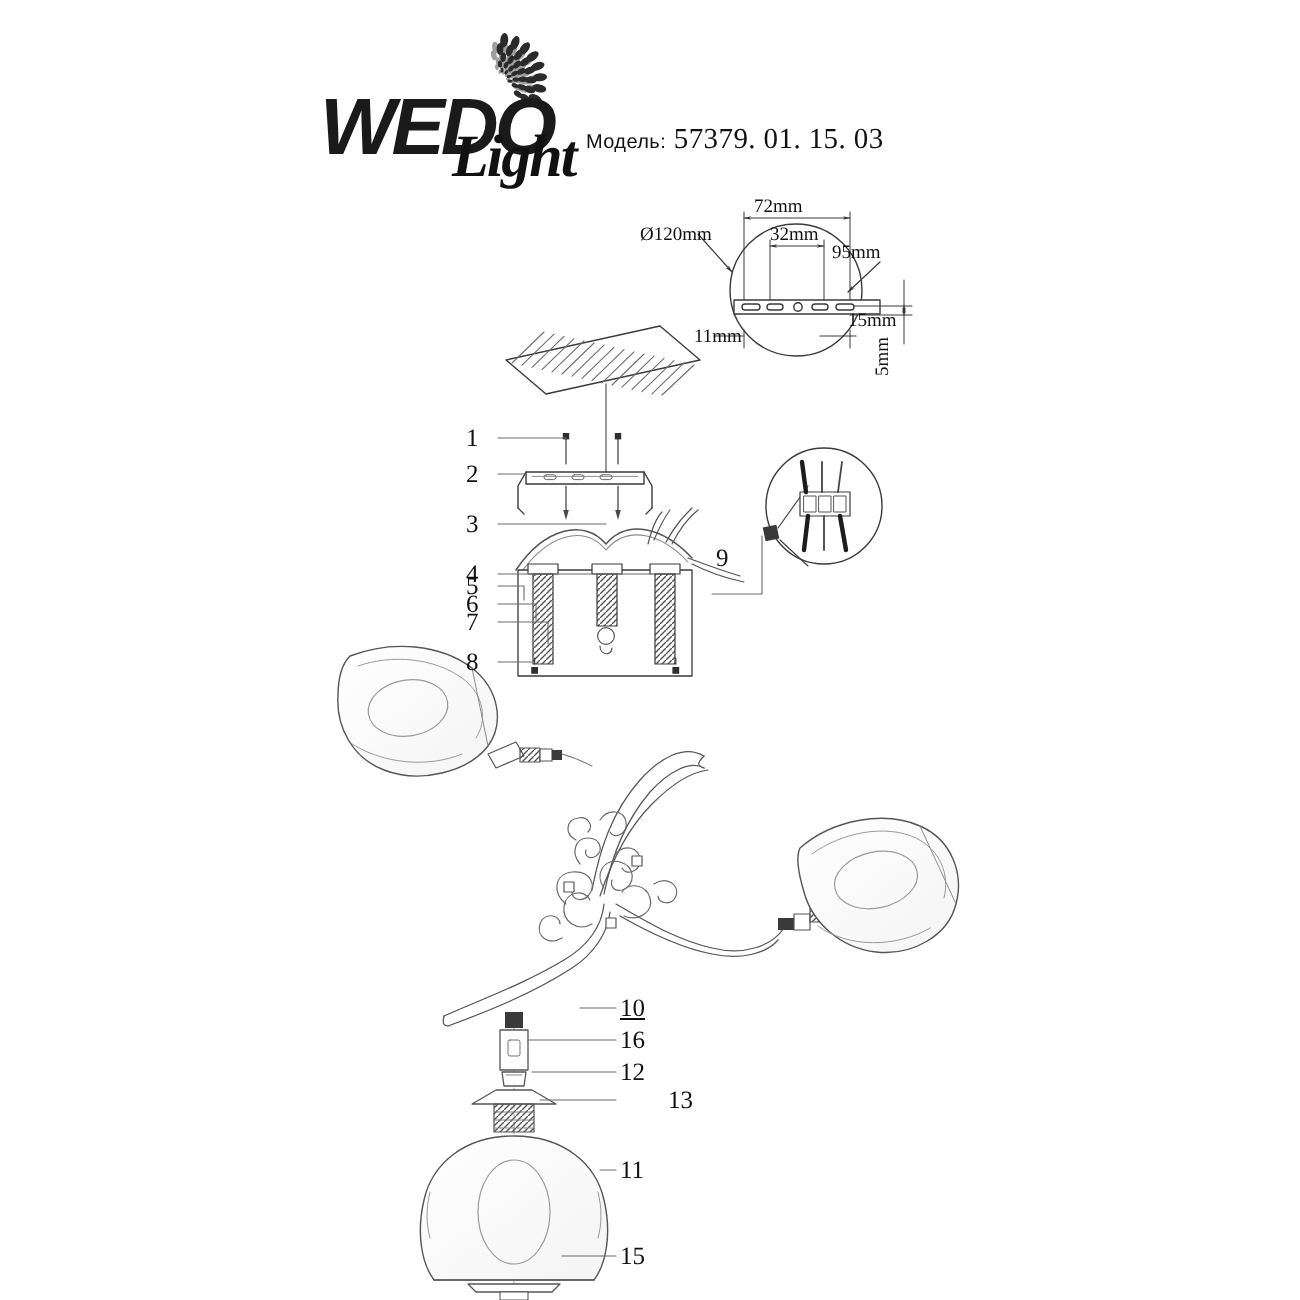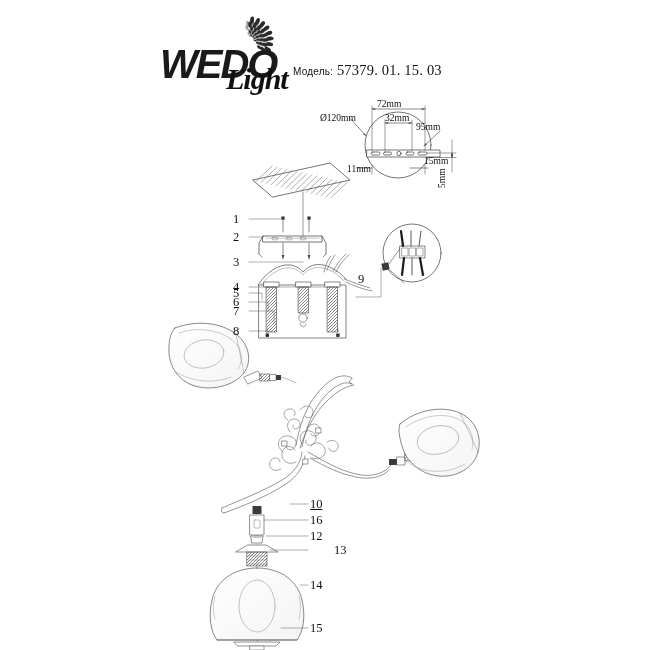--- a/index.html
+++ b/index.html
@@ -458,16 +458,16 @@
   <div class="callout" style="left:233px; top:295px;">6</div>
   <div class="callout" style="left:233px; top:304px;">7</div>
   <div class="callout" style="left:233px; top:324px;">8</div>
 
   <div class="callout" style="left:358px; top:272px;">9</div>
 
   <div class="callout" style="left:310px; top:497px;text-decoration:underline;">10</div>
   <div class="callout" style="left:310px; top:513px;">16</div>
   <div class="callout" style="left:310px; top:529px;">12</div>
   <div class="callout" style="left:310px; top:543px;margin-left:24px;">13</div>
-  <div class="callout" style="left:310px; top:578px;">14</div>
+  <div class="callout" style="left:310px; top:578px;">11</div>
   <div class="callout" style="left:310px; top:621px;">15</div>
 
 </div>
 
 </body></html>

